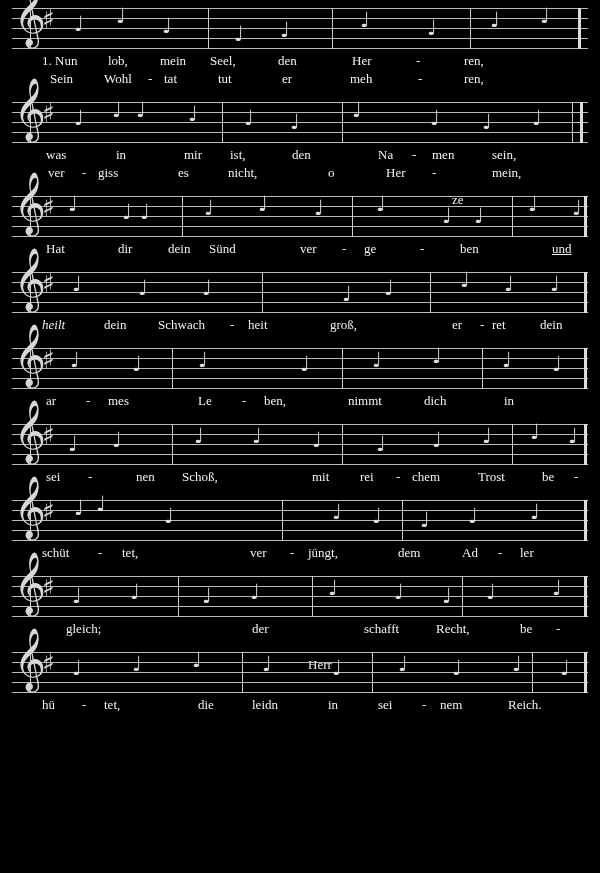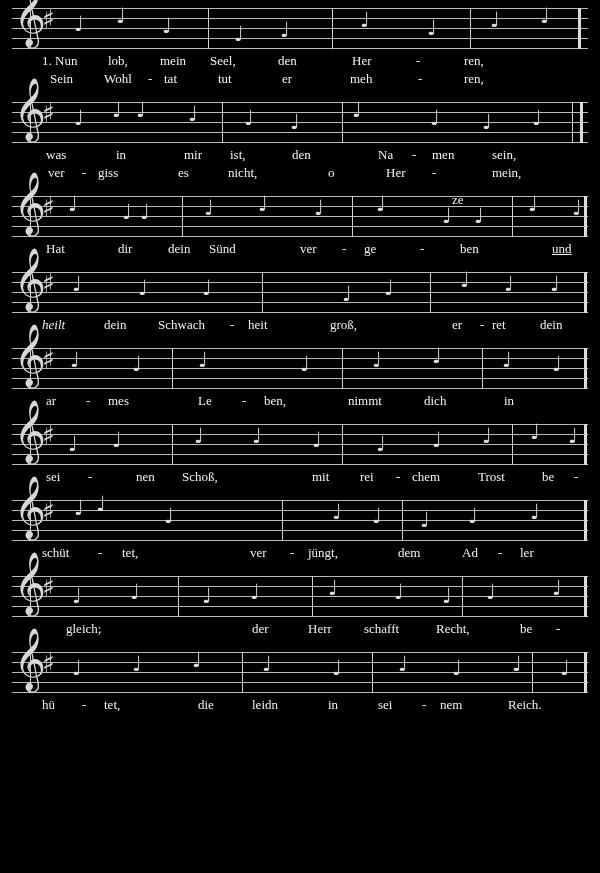--- a/index.html
+++ b/index.html
@@ -404,21 +404,21 @@
         <div class="note" style="left: 238px; top: 14px;">♩</div>
         <div class="note" style="left: 316px; top: 10px;">♩</div>
         <div class="note" style="left: 382px; top: 14px;">♩</div>
         <div class="note" style="left: 430px; top: 18px;">♩</div>
         <div class="note" style="left: 474px; top: 14px;">♩</div>
         <div class="note" style="left: 540px; top: 10px;">♩</div>
       </div>
       <div class="lyricline">
         <span class="lyric" style="left: 54px;">gleich;</span>
         <span class="lyric" style="left: 240px;">der</span>
-        <span class="lyric" style="left: 296px;">Herr</span>
+        <span class="lyric" style="left: 296px; margin-top: 36px;">Herr</span>
         <span class="lyric" style="left: 352px;">schafft</span>
         <span class="lyric" style="left: 424px;">Recht,</span>
         <span class="lyric" style="left: 508px;">be</span>
         <span class="lyric" style="left: 544px;">-</span>
       </div>
       <div class="sysgap"></div>
     </div>
     <div class="system">
       <div class="staff">
         <div class="line"></div>

